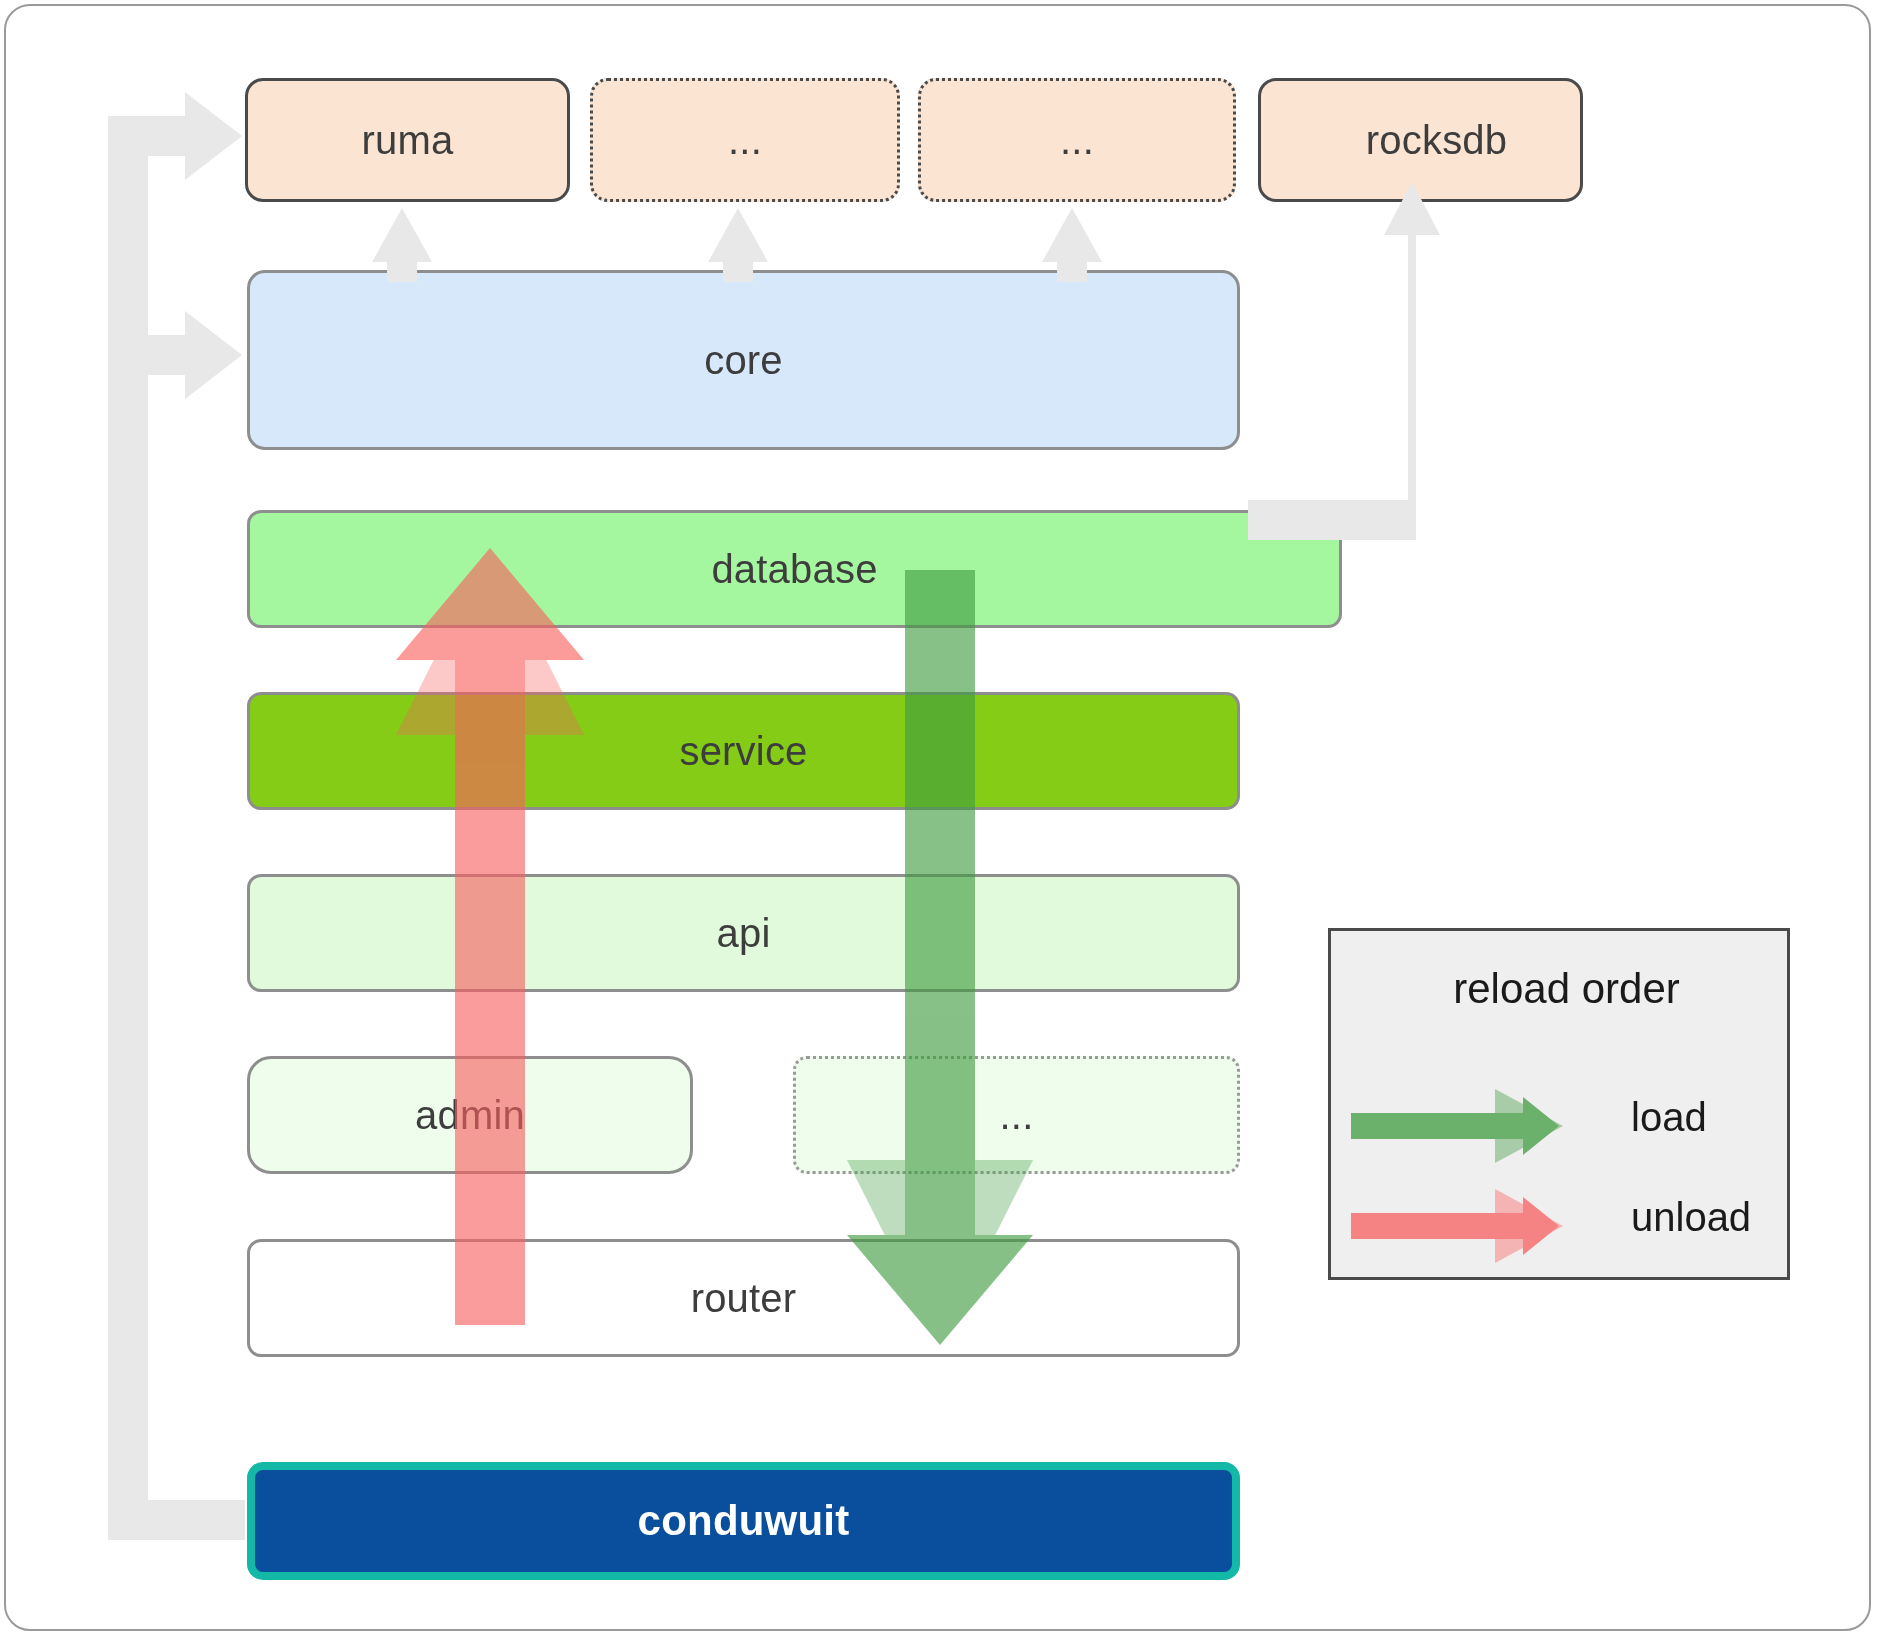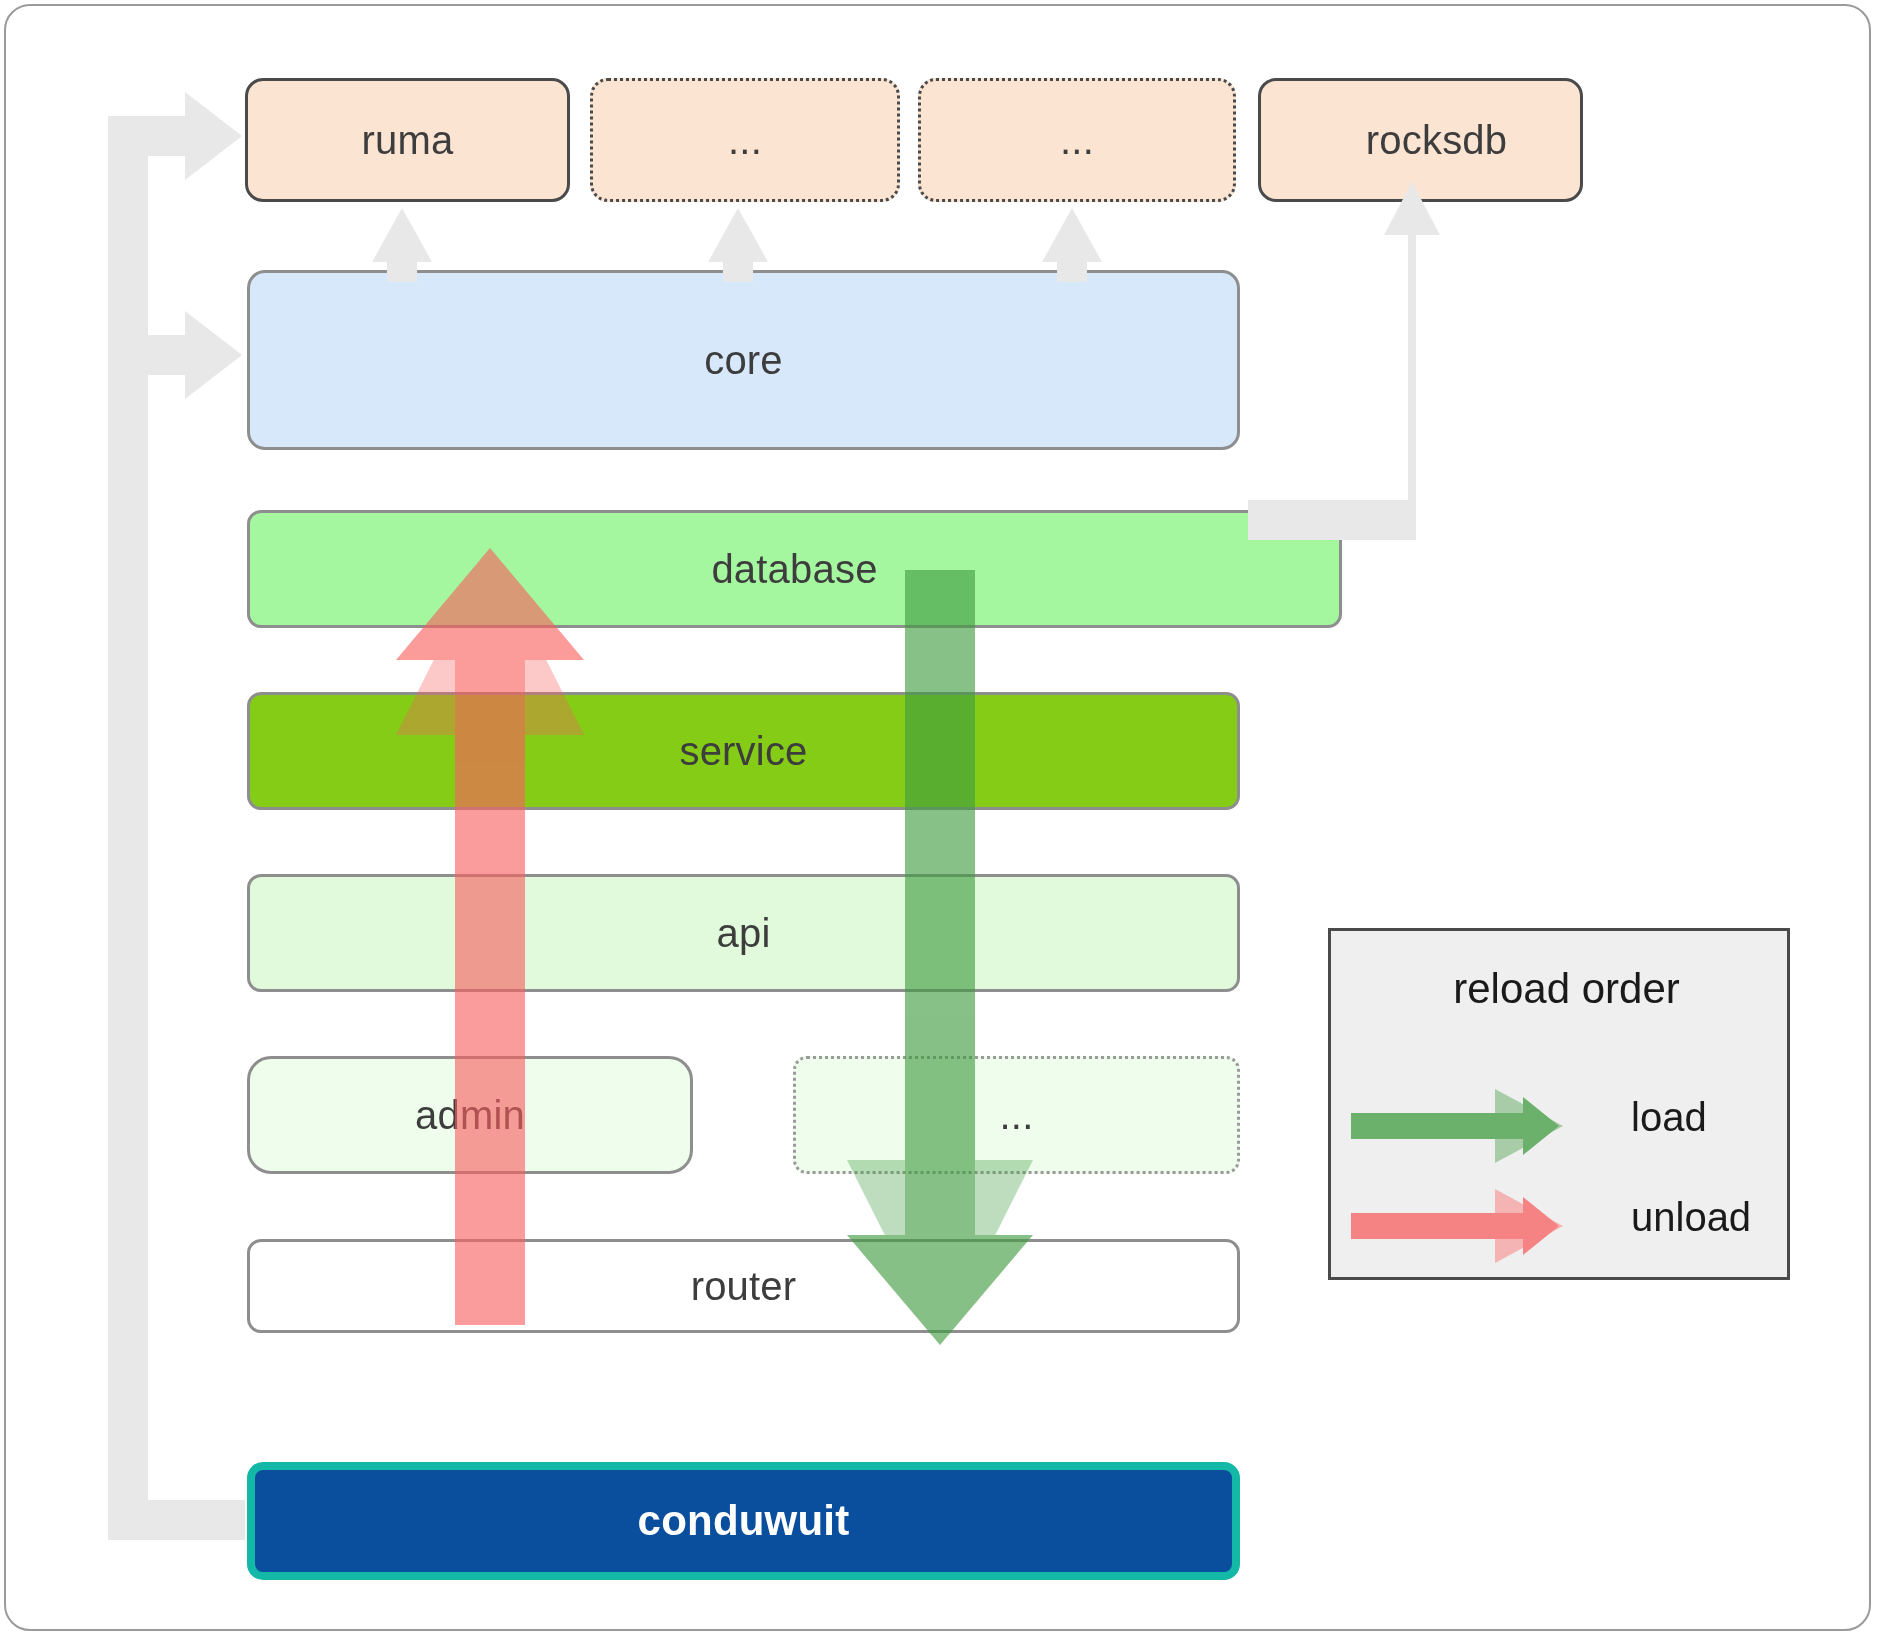--- a/index.html
+++ b/index.html
@@ -210,21 +210,21 @@
     </div>
 
     <div class="node admin" style="left:247px; top:1056px; width:446px; height:118px;">
       <span class="label">admin</span>
     </div>
 
     <div class="node ellipsis-layer" style="left:793px; top:1056px; width:447px; height:118px;">
       <span class="label">...</span>
     </div>
 
-    <div class="node router" style="left:247px; top:1239px; width:993px; height:94px;">
+    <div class="node router" style="left:247px; top:1239px; width:993px; height:118px;">
       <span class="label">router</span>
     </div>
 
     <div class="node app" style="left:247px; top:1462px; width:993px; height:118px;">
       <span class="label">conduwuit</span>
     </div>
 
   </div>
 
   <svg class="layer" id="arrows-over" viewBox="0 0 1883 1643">

